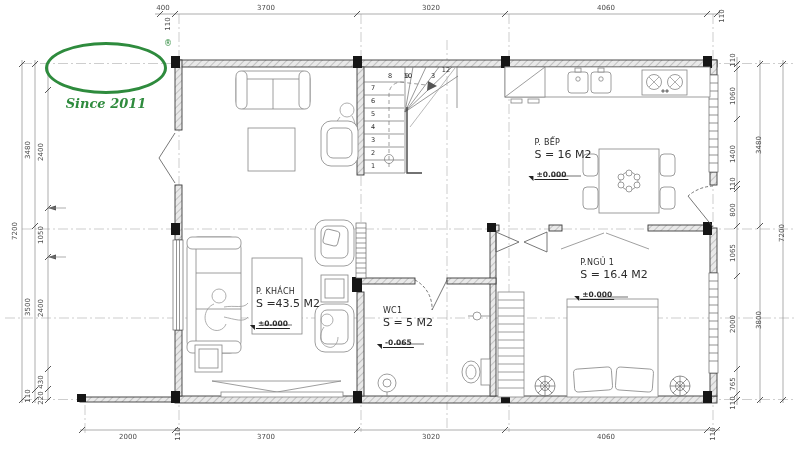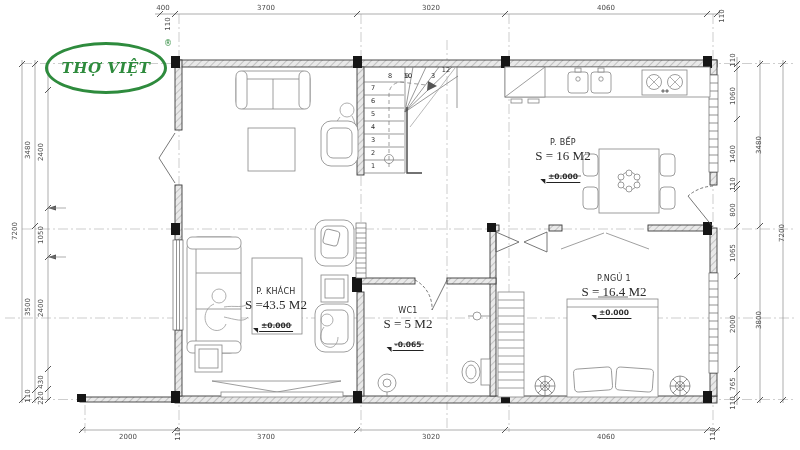--- a/index.html
+++ b/index.html
@@ -3,23 +3,23 @@
 <meta charset="utf-8">
 <style>
   html,body{margin:0;padding:0;background:#fff;}
   .stage{position:relative;width:800px;height:450px;background:#ffffff;overflow:hidden;
          font-family:"DejaVu Sans",sans-serif;color:#333;}
   svg{position:absolute;left:0;top:0;}
   .dim{position:absolute;font-size:7px;color:#4a4a4a;white-space:nowrap;
        transform:translate(-50%,-50%);letter-spacing:0;}
   .dim.v{transform:translate(-50%,-50%) rotate(-90deg);}
   .stair-num{position:absolute;font-size:6.5px;color:#2c2c2c;transform:translate(-50%,-50%);}
-  .room{position:absolute;transform:translate(-50%,0);text-align:center;color:#2c2c2c;line-height:1.25;}
+  .room{position:absolute;transform:translate(-50%,0);color:#2c2c2c;line-height:1.25;}
   .room .nm{font-size:8px;letter-spacing:.3px;}
-  .room .ar{font-size:13px;font-family:Liberation Serif, serif;}
+  .room .ar{font-size:11px;}
   .room .lv{display:inline-block;position:relative;font-size:7.5px;font-weight:bold;
             border-bottom:1.5px solid #222;padding:0 2px;}
   .room .lv::before{content:"";position:absolute;left:-6px;bottom:-2px;
             border-left:5px solid transparent;border-top:5px solid #222;}
   .logo{position:absolute;left:38px;top:42px;width:136px;text-align:center;}
   .logo .oval{position:relative;margin:0 auto;width:116px;height:46px;border:3px solid #2e8b3d;
             border-radius:50%;display:flex;align-items:center;justify-content:center;}
   .logo .brand{font-family:"DejaVu Serif",serif;font-style:italic;font-weight:bold;
             font-size:15px;color:#2e8b3d;letter-spacing:.5px;}
   .logo .reg{position:absolute;right:-8px;top:-6px;font-size:8px;color:#2e8b3d;font-style:normal;}
@@ -250,23 +250,23 @@
         <line x1="473" y1="316" x2="468" y2="316"></line>
   </g>
 
   <g stroke="#333" stroke-width="0.7">
     <path d="M262,325 h30 M551,176 h30 M598,297 h30 M394,344 h30"></path>
   </g>
 </svg>
 
 <div class="logo">
   <div class="oval">
-    <span class="brand">THỢ VIỆT</span>
     <span class="reg">®</span>
   </div>
+  <div class="tagline">Since 2011</div>
 </div>
 
 <span class="dim" style="left:163px;top:8px">400</span>
 <span class="dim" style="left:266px;top:8px">3700</span>
 <span class="dim" style="left:431px;top:8px">3020</span>
 <span class="dim" style="left:606px;top:8px">4060</span>
 <span class="dim v" style="left:722px;top:16px">110</span>
 <span class="dim v" style="left:168px;top:24px">110</span>
 
 <span class="dim" style="left:128px;top:437px">2000</span>
@@ -292,31 +292,31 @@
 <span class="dim v" style="left:733px;top:60px">110</span>
 <span class="dim v" style="left:733px;top:96px">1060</span>
 <span class="dim v" style="left:733px;top:154px">1400</span>
 <span class="dim v" style="left:733px;top:184px">110</span>
 <span class="dim v" style="left:733px;top:210px">800</span>
 <span class="dim v" style="left:733px;top:253px">1065</span>
 <span class="dim v" style="left:733px;top:324px">2000</span>
 <span class="dim v" style="left:733px;top:384px">765</span>
 <span class="dim v" style="left:733px;top:403px">110</span>
 
-<div class="room" style="left:276px;top:287px">
+<div class="room" style="left:288px;top:287px">
   <div class="nm">P. KHÁCH</div>
   <div class="ar">S =43.5 M2</div>
   <div class="lv">±0.000</div>
 </div>
 <div class="room" style="left:563px;top:138px">
   <div class="nm">P. BẾP</div>
   <div class="ar">S = 16 M2</div>
   <div class="lv">±0.000</div>
 </div>
-<div class="room" style="left:614px;top:274px">
+<div class="room" style="left:614px;top:258px">
   <div class="nm">P.NGỦ 1</div>
   <div class="ar">S = 16.4 M2</div>
   <div class="lv">±0.000</div>
 </div>
 <div class="room" style="left:408px;top:306px">
   <div class="nm">WC1</div>
   <div class="ar">S = 5 M2</div>
   <div class="lv">-0.065</div>
 </div>
 

